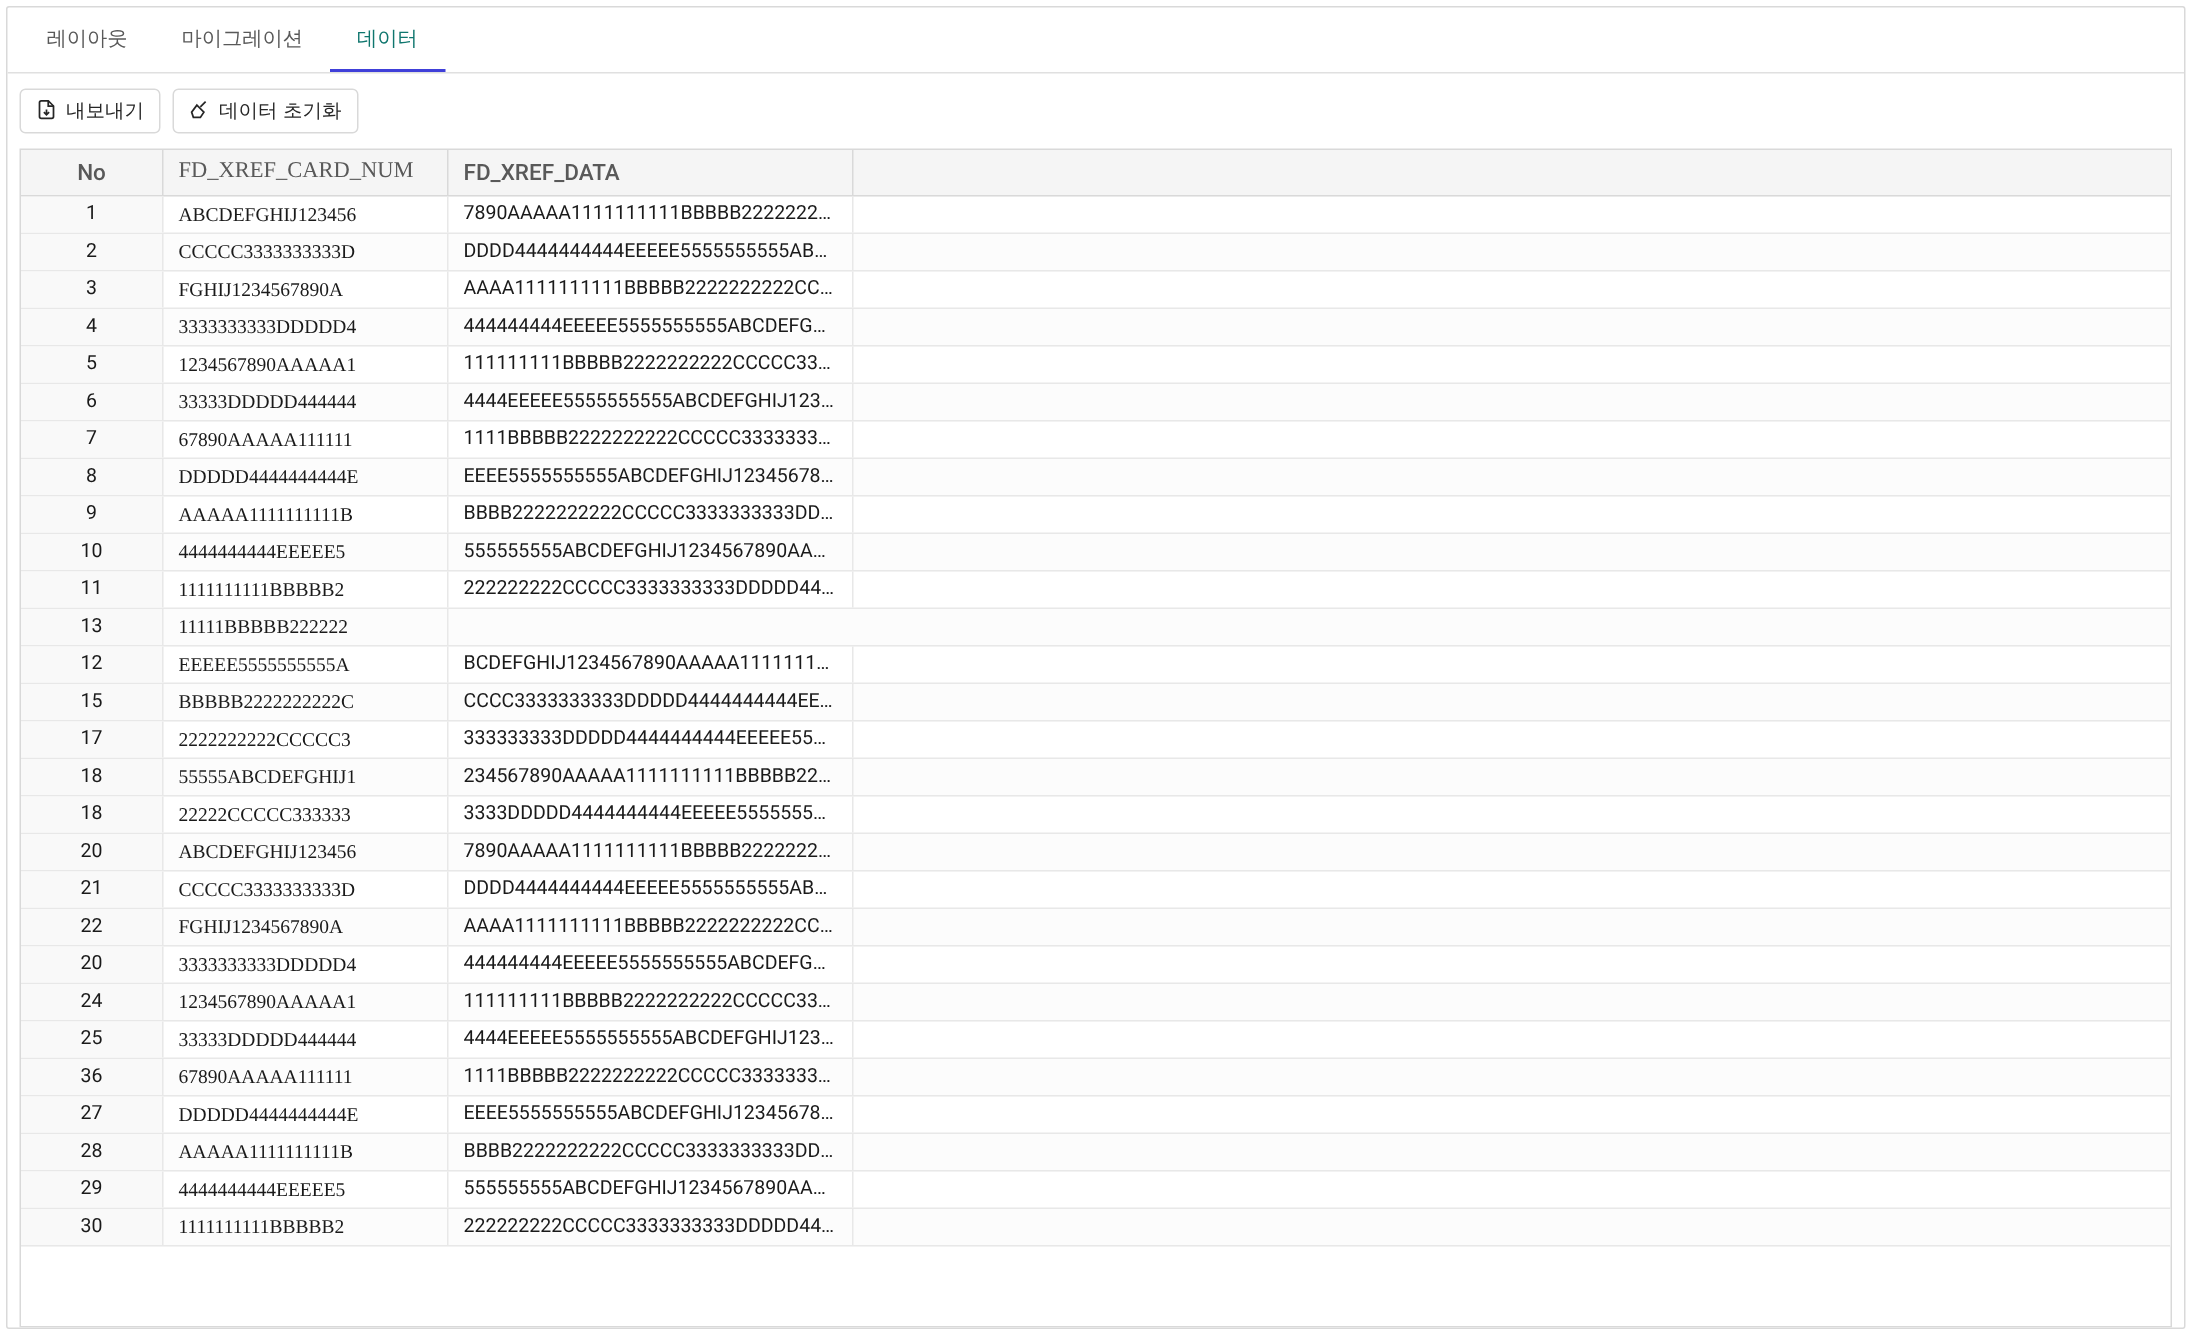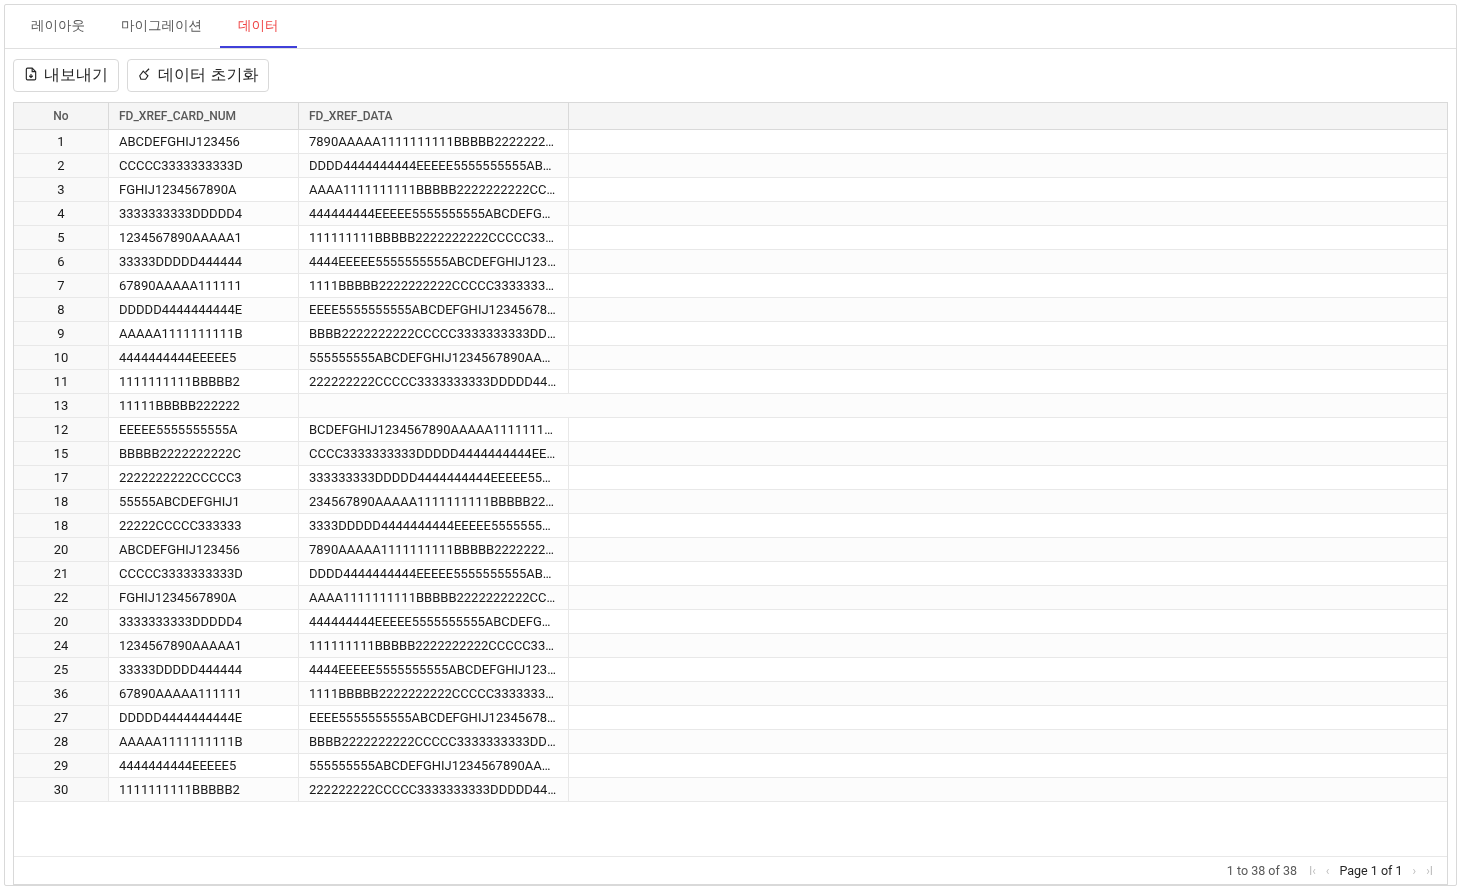--- a/index.html
+++ b/index.html
@@ -25,39 +25,39 @@
     flex-shrink: 0;
   }
   .tab {
     padding: 12px 18px 11px;
     color: #595959;
     cursor: pointer;
     font-size: 13.5px;
     border-bottom: 2px solid transparent;
   }
   .tab.active {
-    color: #ef4444;
+    color: #0f766e;
     border-bottom: 2px solid #4040d9;
   }
   .toolbar {
     display: flex;
     gap: 8px;
     padding: 10px 8px;
     flex-shrink: 0;
   }
   .btn {
     display: inline-flex;
     align-items: center;
     gap: 6px;
     padding: 5px 10px;
     border: 1px solid #d9d9d9;
     border-radius: 4px;
     background: #fff;
     cursor: pointer;
-    font-size: 16px;
+    font-size: 13px;
     color: #262626;
   }
   .btn svg { width: 14px; height: 14px; }
   .grid-wrap {
     flex: 1;
     min-height: 0;
     padding: 0 8px;
     display: flex;
     flex-direction: column;
   }
@@ -66,21 +66,21 @@
     min-height: 0;
     border: 1px solid #d9d9d9;
     display: flex;
     flex-direction: column;
   }
   .grid-header {
     display: flex;
     background: #f5f5f5;
     border-bottom: 1px solid #d9d9d9;
     flex-shrink: 0;
-    font-size: 12px;
+    font-size: 15px;
     color: #595959;
     font-weight: 500;
   }
   .grid-header .cell {
     padding: 6px 10px;
     border-right: 1px solid #d9d9d9;
   }
   .grid-body {
     flex: 1;
     overflow-y: scroll;
@@ -94,21 +94,21 @@
   .row:nth-child(even) { background: #fcfcfc; }
   .row .cell {
     padding: 4px 10px;
     border-right: 1px solid #e8e8e8;
     white-space: nowrap;
     overflow: hidden;
     text-overflow: ellipsis;
   }
   .col-no { width: 95px; text-align: center; background: #f9f9f9; }
   .grid-header .col-no { background: #f5f5f5; }
-  .col-card { width: 190px; }
+  .col-card { width: 190px; font-family: Liberation Serif, serif; }
   .col-data { width: 270px; }
   .col-rest { flex: 1; }
   .grid-header .col-rest { border-right: none; }
   .row .col-rest { border-right: none; }
   .pager {
     display: flex;
     justify-content: flex-end;
     align-items: center;
     gap: 12px;
     padding: 6px 14px;
@@ -337,26 +337,16 @@
             <div class="cell col-data">555555555ABCDEFGHIJ1234567890AAAAA</div>
             <div class="cell col-rest"></div>
           </div>
           <div class="row">
             <div class="cell col-no">30</div>
             <div class="cell col-card">1111111111BBBBB2</div>
             <div class="cell col-data">222222222CCCCC3333333333DDDDD44444</div>
             <div class="cell col-rest"></div>
           </div>
         </div>
-      <div class="pager">
-        <span>1 to 38 of 38</span>
-        <div class="pager-ctrls">
-          <span class="pager-btn">I‹</span>
-          <span class="pager-btn">‹</span>
-          <span class="pager-label">Page 1 of 1</span>
-          <span class="pager-btn">›</span>
-          <span class="pager-btn">›I</span>
-        </div>
-      </div>
     </div>
   </div>
 
 </div>
 
 </body></html>

